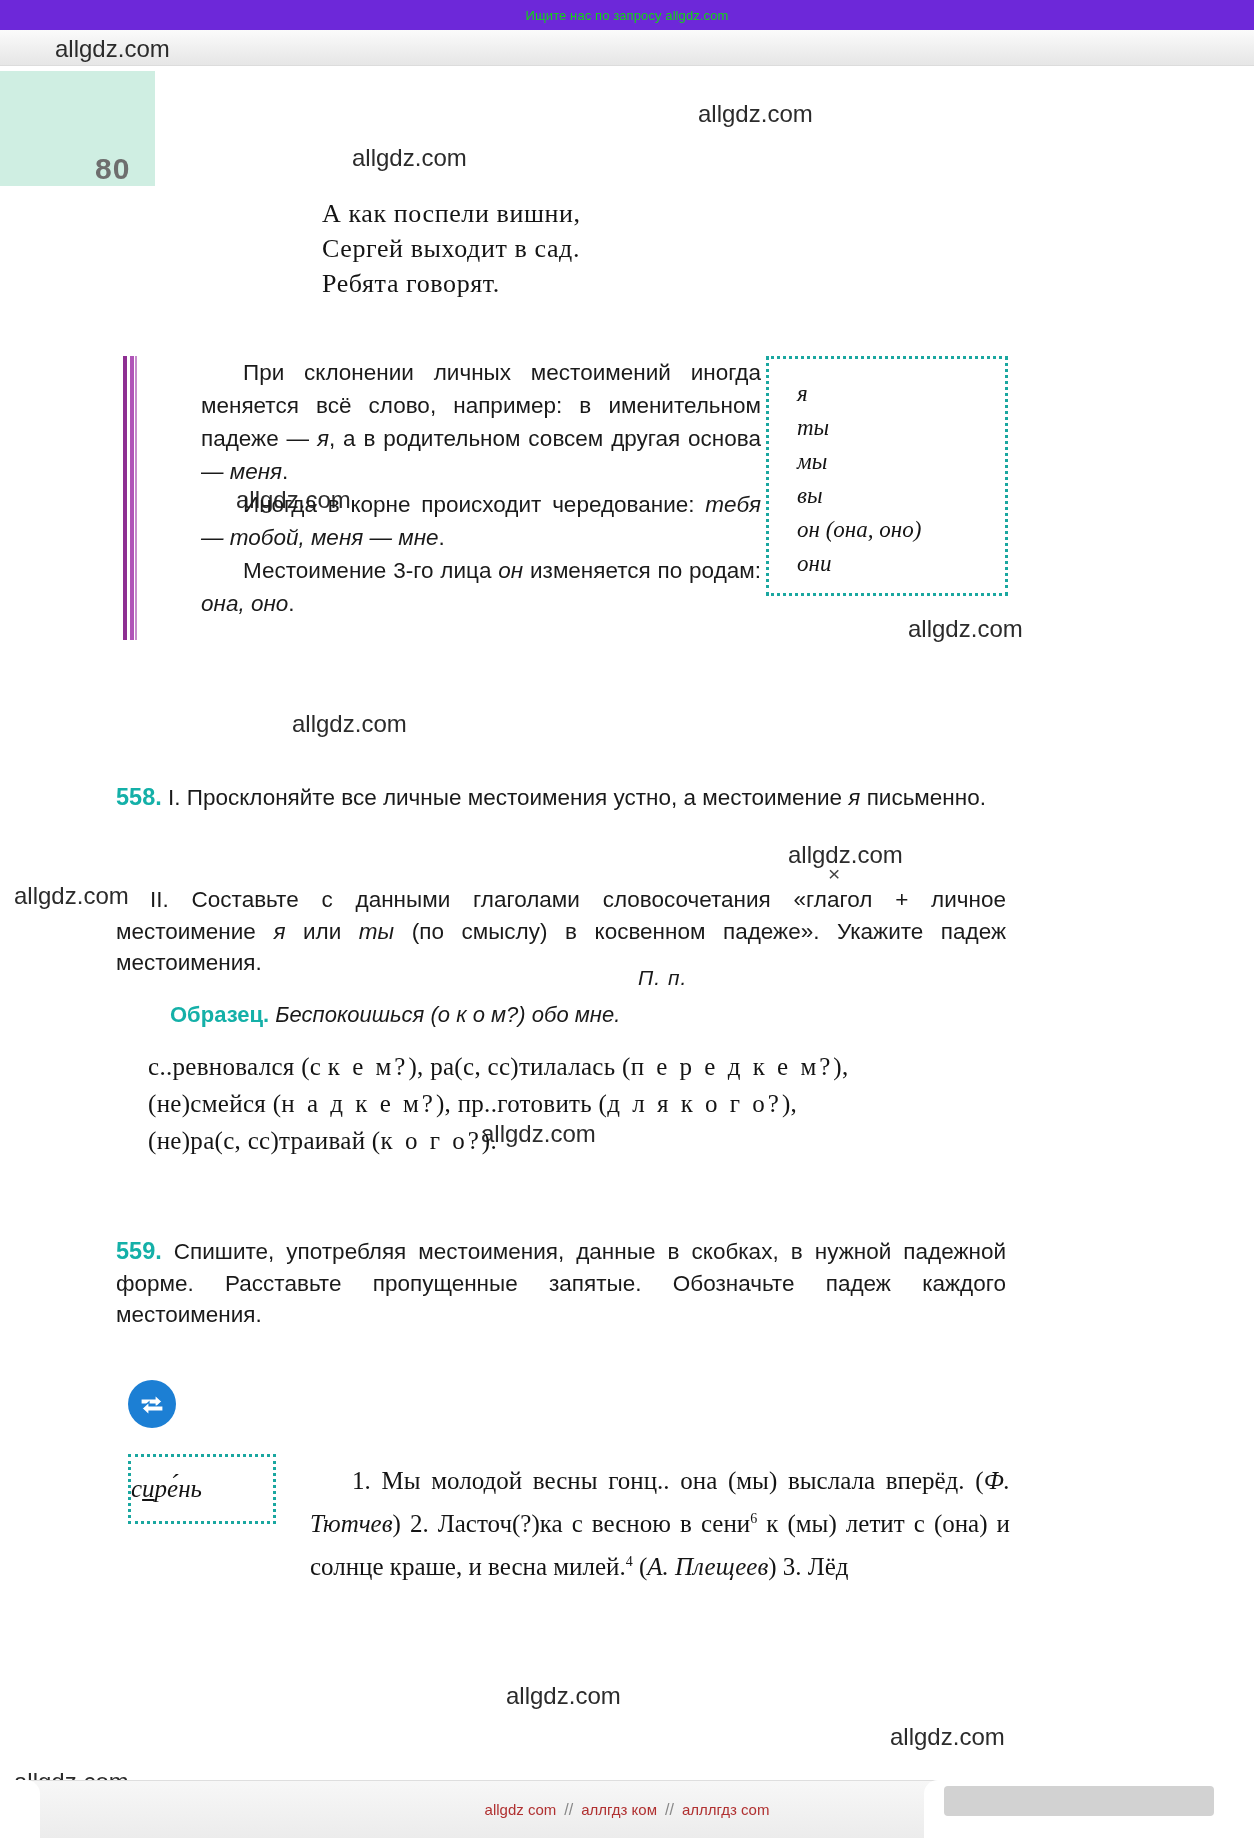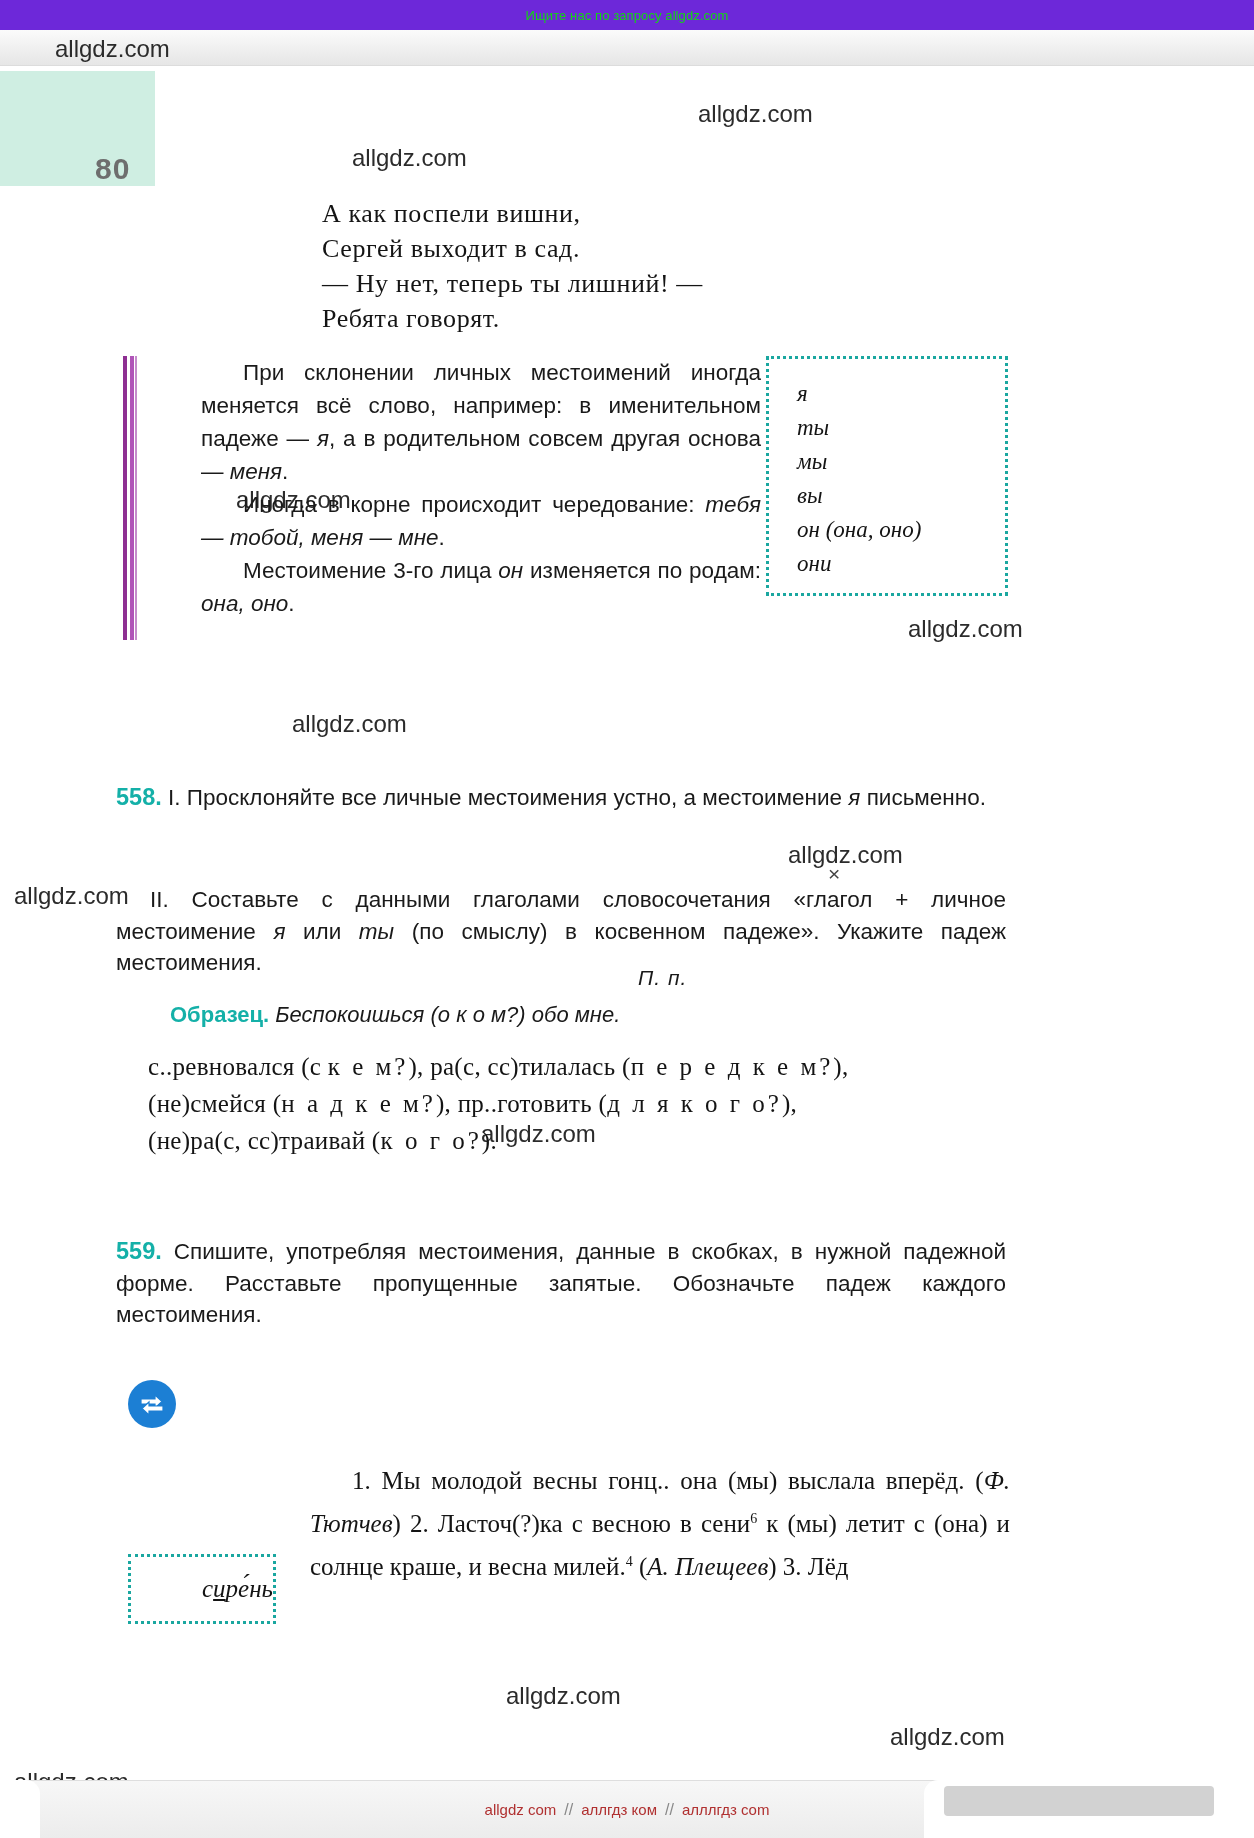--- a/index.html
+++ b/index.html
@@ -204,24 +204,24 @@
     left: 128px; top: 1380px;
     width: 48px; height: 48px;
     border-radius: 50%;
     background: #1c7fd4;
     display: flex; align-items: center; justify-content: center;
   }
 
   
   .siren-box {
     position: absolute;
-    left: 128px; top: 1554px;
+    left: 128px; top: 1454px;
     width: 148px; height: 70px;
     border: 3px dotted #1aa7a0;
-    display: flex; align-items: center; justify-content: flex-end;
+    display: flex; align-items: center; justify-content: flex-start;
   }
   .siren-box span {
     font-family: "Liberation Serif", serif;
     font-style: italic;
     font-size: 25px;
     color: #141414;
   }
   .siren-box span u { text-decoration: underline; }
 
   
@@ -300,21 +300,20 @@
       <div class="wm" style="left: 788px; top: 841px;">allgdz.com</div>
       <div class="wm" style="left: 481px; top: 1120px;">allgdz.com</div>
       <div class="wm" style="left: 506px; top: 1682px;">allgdz.com</div>
       <div class="wm" style="left: 890px; top: 1723px;">allgdz.com</div>
       <div class="wm" style="left: 14px; top: 1768px;">allgdz.com</div>
     </div>
 
   <div class="poem">
     <div>А как поспели вишни,</div>
     <div>Сергей выходит в сад.</div>
-    <div>— Ну нет, теперь ты лишний! —</div>
     <div>Ребята говорят.</div>
   </div>
 
   <div class="rule-box">
     <div class="rule-bar">
       <i class="b1"></i>
         <i class="b2"></i>
         <i class="b3"></i>
     </div>
     <div class="rule-text">

